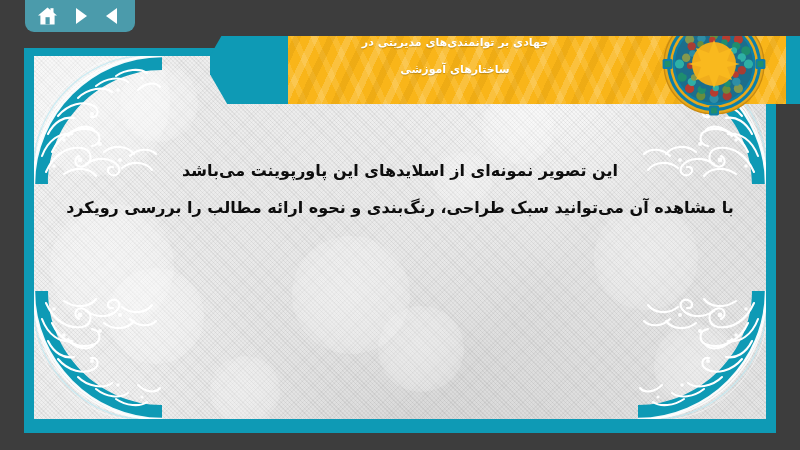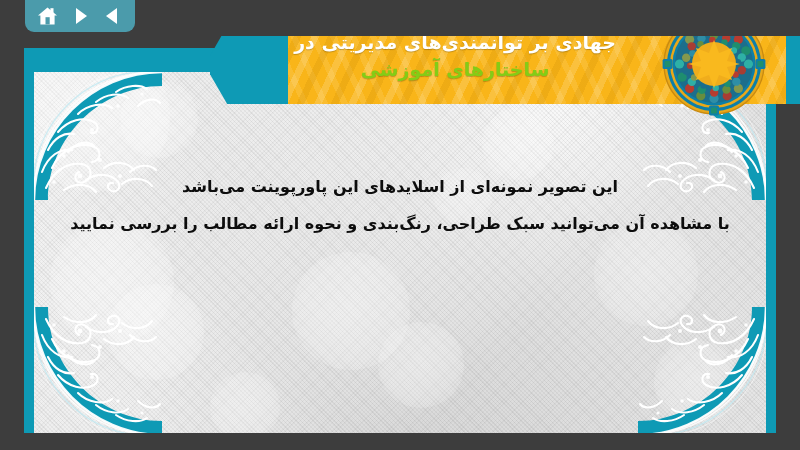--- a/index.html
+++ b/index.html
@@ -87,29 +87,29 @@
   }
 
   
   #title-block {
     position: absolute;
     left: 230px; top: 2px;
     width: 450px;
     z-index: 35;
     text-align: center;
     color: #ffffff;
-    font-size: 19px;
+    font-size: 11px;
     line-height: 27px;
     font-weight: 700;
     direction: rtl;
     text-shadow: 0 1px 1px rgba(0,0,0,0.22);
     pointer-events: none;
   }
   #title-block .tline { display: block; white-space: nowrap; }
-  #title-block .tline.l3 { color: #84cc16; }
+  #title-block .tline.l3 { color: #ffffff; }
 
   
   #medallion {
     position: absolute;
     left: 662px; top: 12px;
     width: 104px; height: 104px;
     z-index: 36;
     pointer-events: none;
   }
 
@@ -118,21 +118,21 @@
     position: absolute;
     left: 24px; top: 48px;
     width: 752px; height: 385px;
     background: #0e9ab5;
     z-index: 10;
     overflow: hidden;
   }
 
   #slide-inner {
     position: absolute;
-    left: 10px; top: 24px;
+    left: 10px; top: 8px;
     width: 732px; height: 363px;
     overflow: hidden;
     background:
       radial-gradient(circle at 72% 8%, rgba(255,255,255,0.85) 0%, rgba(255,255,255,0) 62%),
       radial-gradient(circle at 12% 95%, rgba(255,255,255,0.55) 0%, rgba(255,255,255,0) 58%),
       linear-gradient(135deg, #f4f4f4 0%, #dcdcdc 42%, #cfcfcf 68%, #e6e6e6 100%);
   }
 
   
   #texture {
@@ -472,19 +472,19 @@
             <circle cx="58" cy="58" r="2"></circle>
             <circle cx="84" cy="34" r="1.8"></circle>
             <circle cx="108" cy="22" r="1.6"></circle>
             <circle cx="20" cy="110" r="1.8"></circle>
           </g>
         </svg>
       </div>
 
       <div id="body-text">
         <span class="bline">این تصویر نمونه‌ای از اسلایدهای این پاورپوینت می‌باشد</span>
-        <span class="bline">با مشاهده آن می‌توانید سبک طراحی، رنگ‌بندی و نحوه ارائه مطالب را بررسی نمایید</span>
+        <span class="bline">با مشاهده آن می‌توانید سبک طراحی، رنگ‌بندی و نحوه ارائه مطالب را بررسی رویکرد</span>
       </div>
 
     </div>
   </div>
 
 </div>
 
 </body></html>

